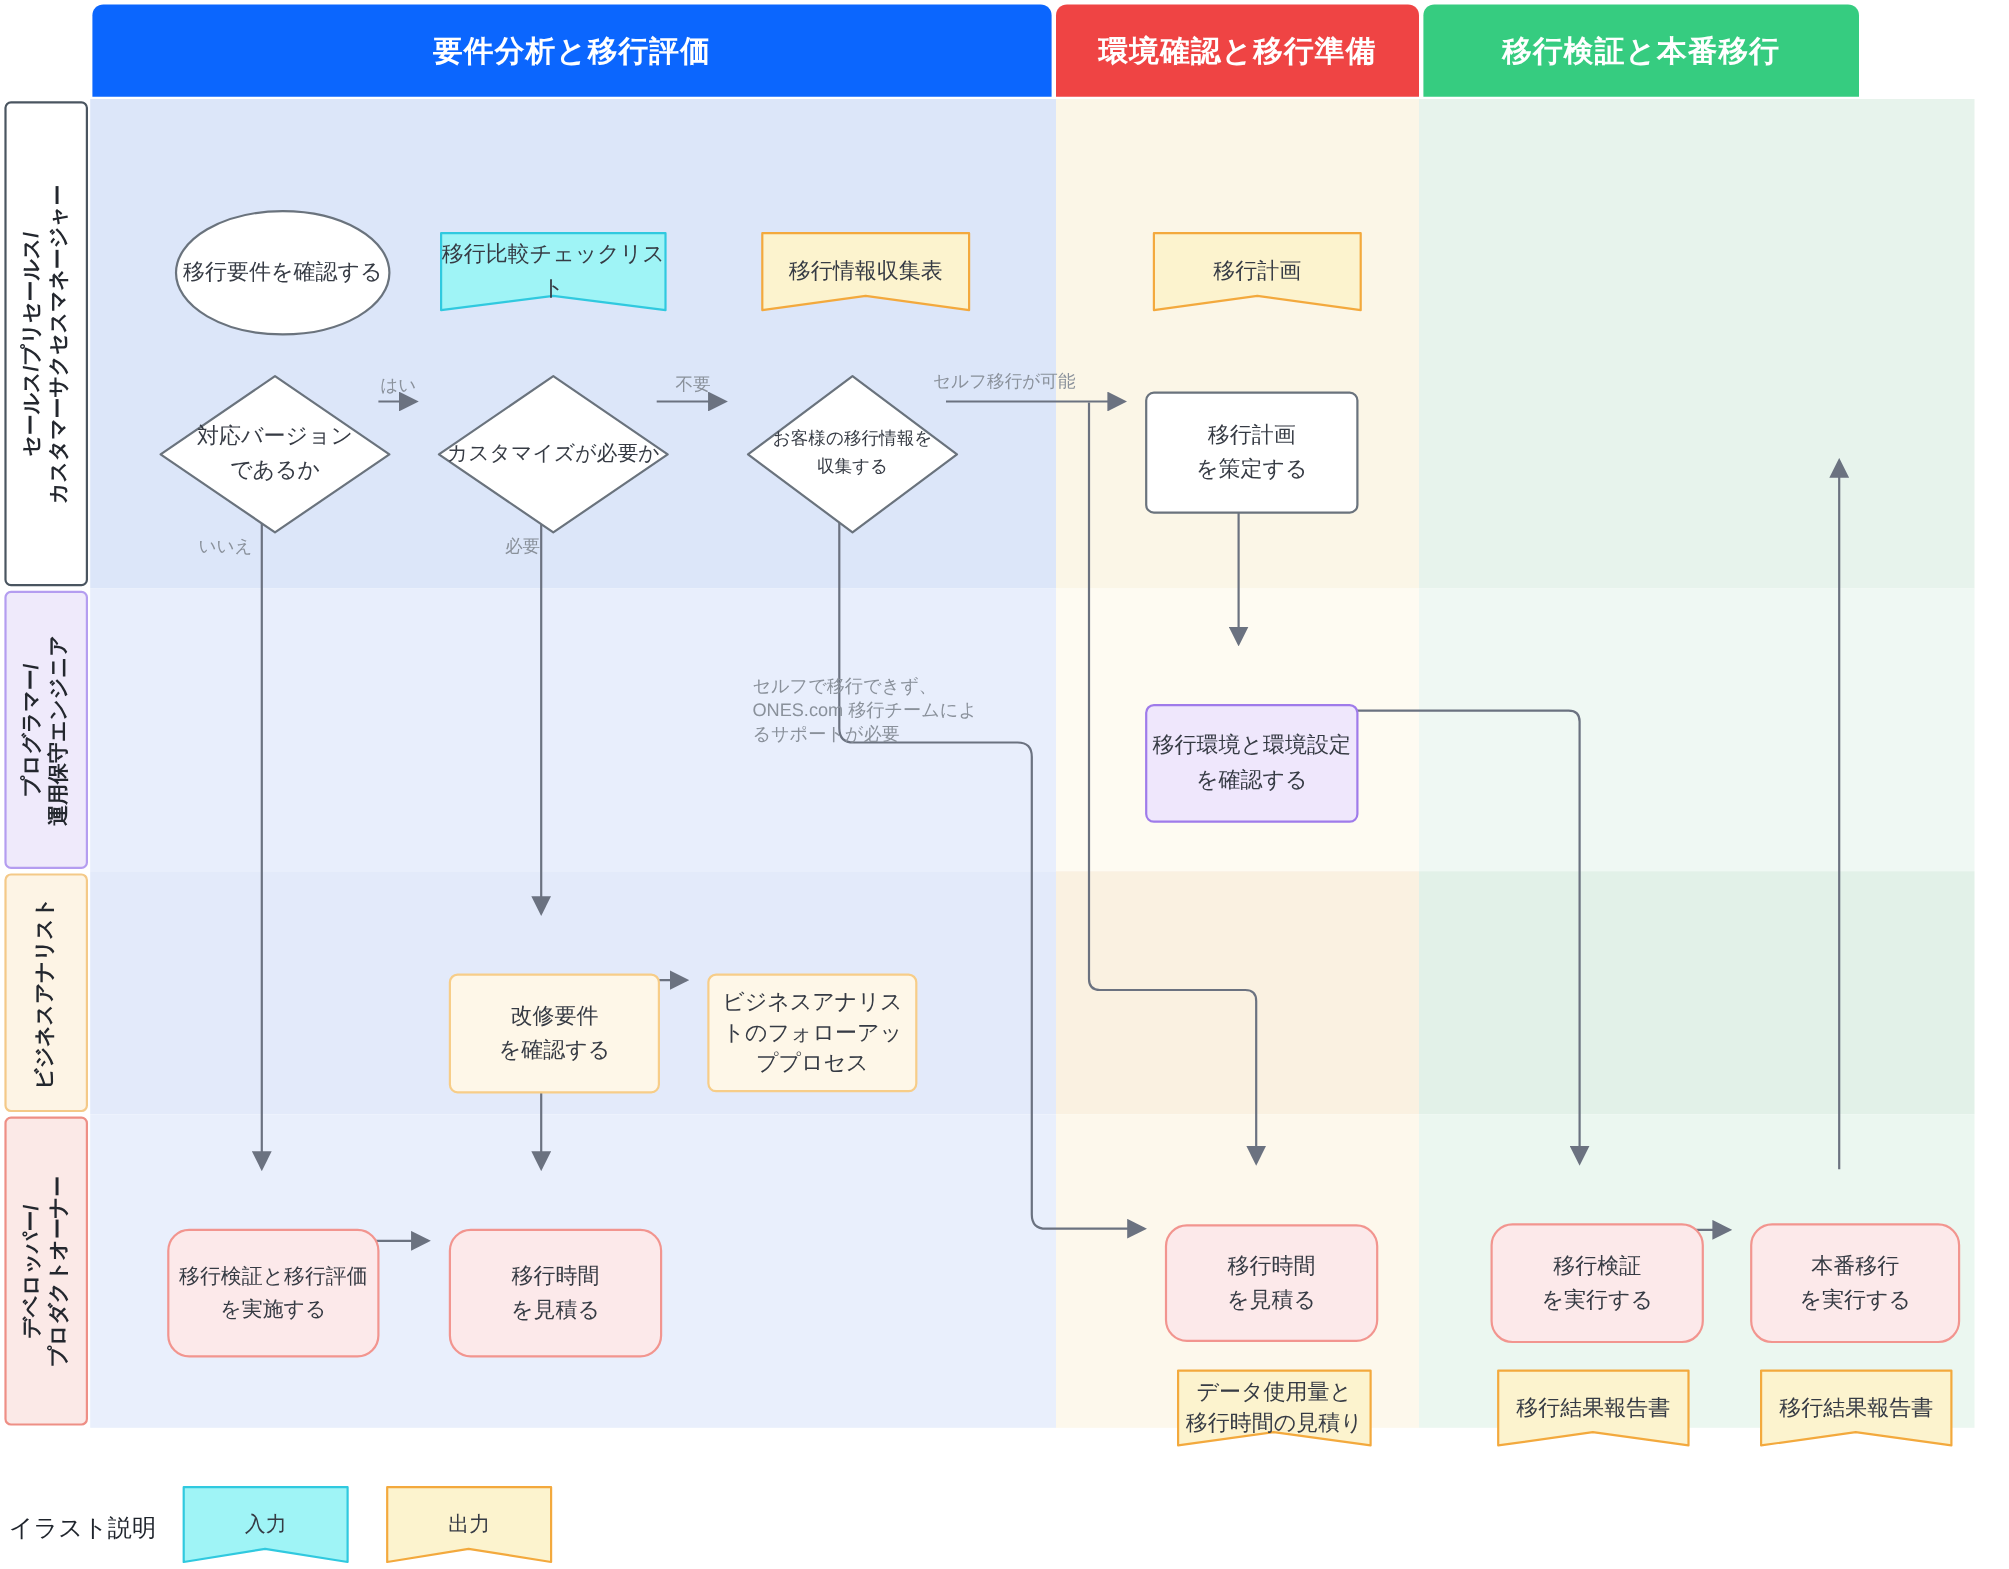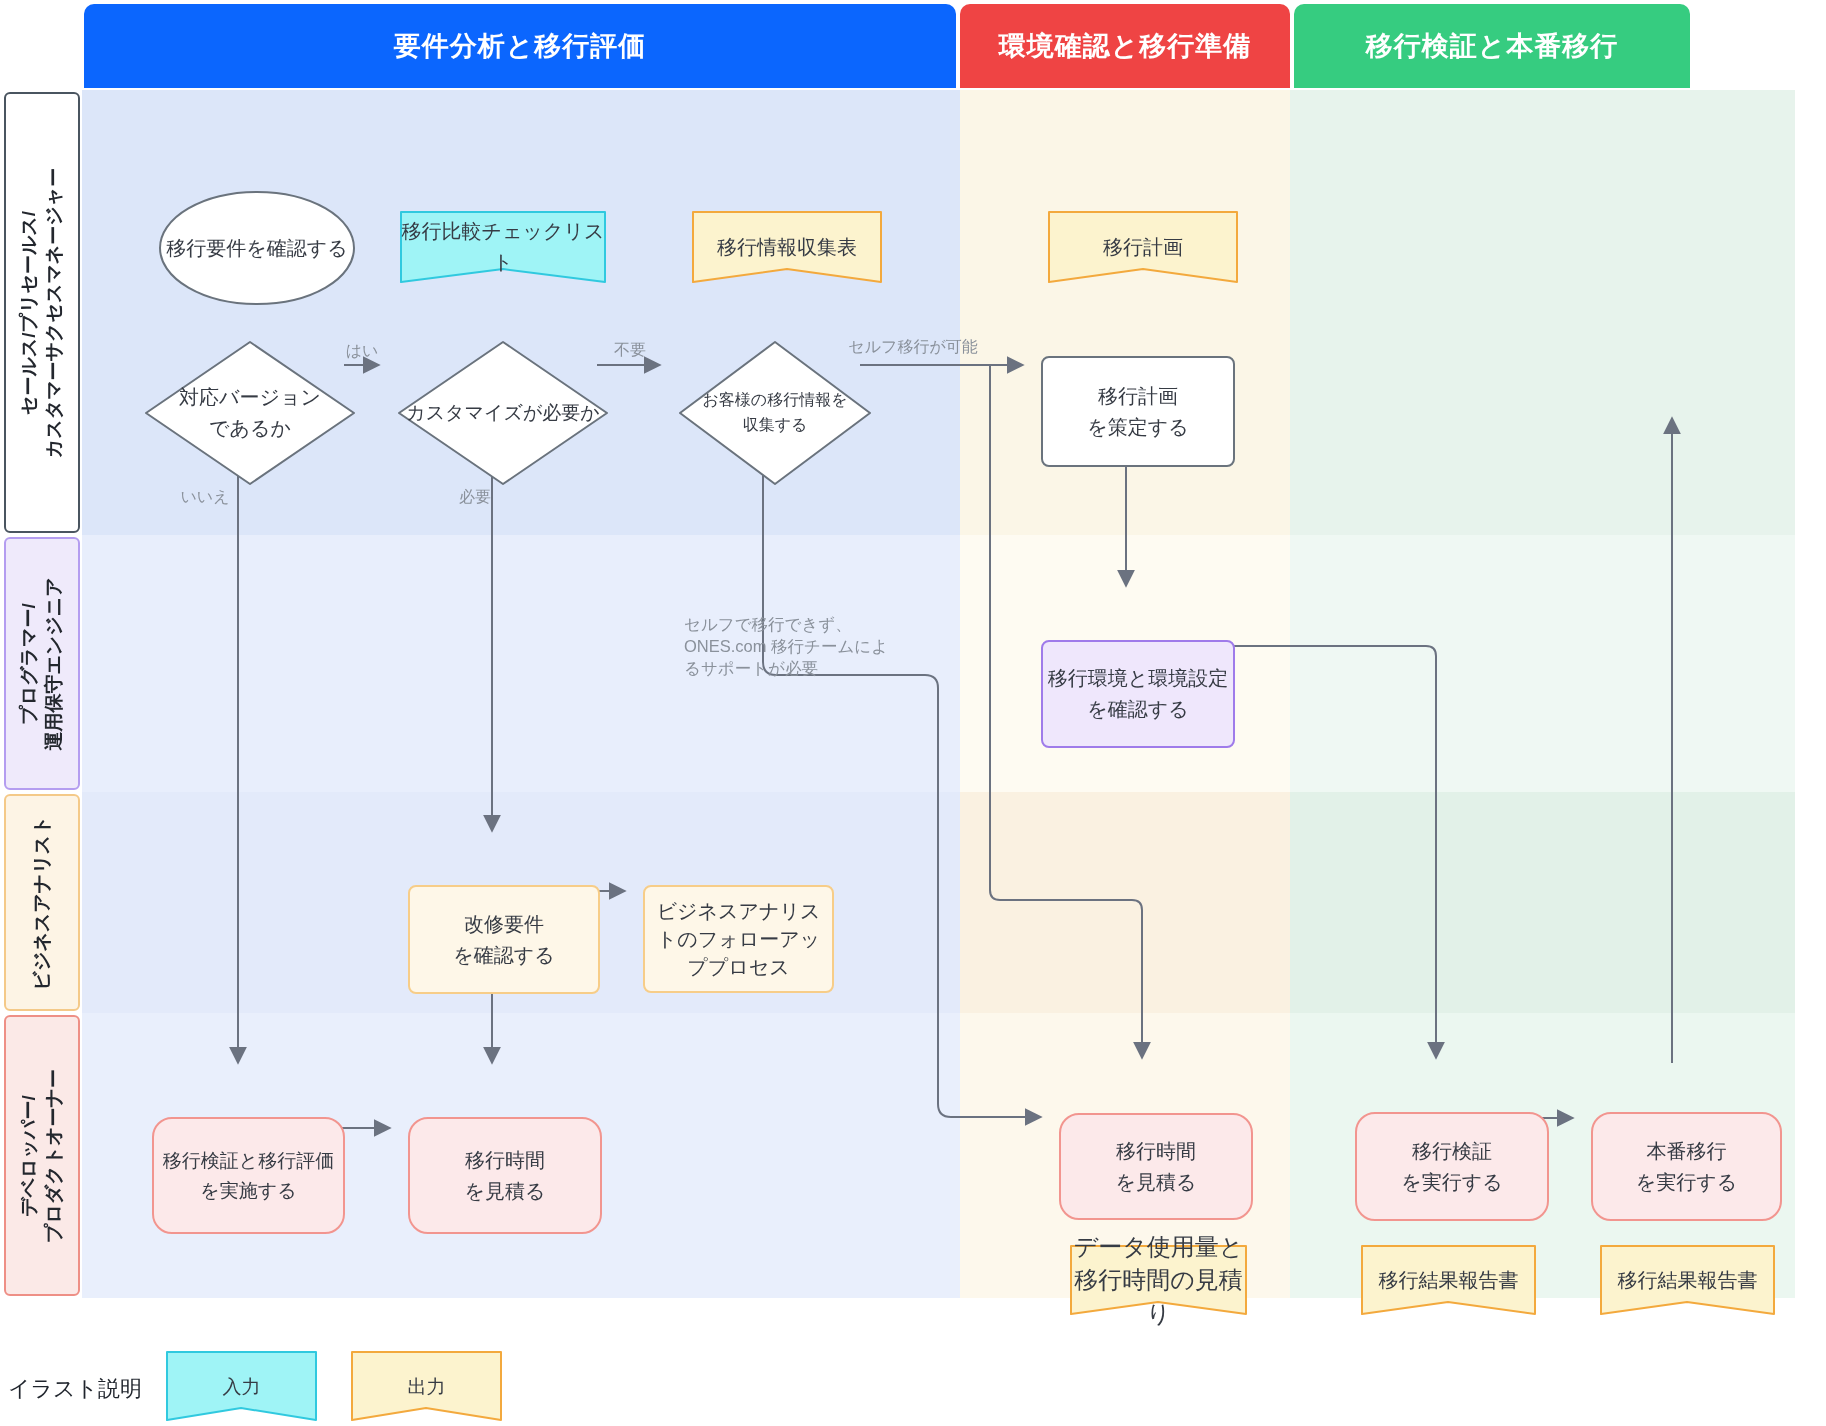--- a/index.html
+++ b/index.html
@@ -181,21 +181,21 @@
 
     <div class="node box pink" style="left:1047px;top:1065px;width:194px;height:107px">
       <span class="lbl">移行時間
 を見積る</span>
     </div>
 
     <div class="node" style="left:1058px;top:1197px;width:177px;height:70px">
       <svg viewBox="0 0 177 70">
           <path d="M1,1 L176,1 L176,69 L88,57 L1,69 Z" fill="#fcf3ce" stroke="#f3a93d" stroke-width="2" stroke-linejoin="round"></path>
         </svg>
-      <span class="lbl" style="font-size:24px;line-height:1.4">データ使用量と
+      <span class="lbl" style="font-size:20px;line-height:1.4">データ使用量と
 移行時間の見積り</span>
     </div>
 
     <div class="node box pink" style="left:1343px;top:1064px;width:194px;height:109px">
       <span class="lbl">移行検証
 を実行する</span>
     </div>
 
     <div class="node box pink" style="left:1579px;top:1064px;width:191px;height:109px">
       <span class="lbl">本番移行

